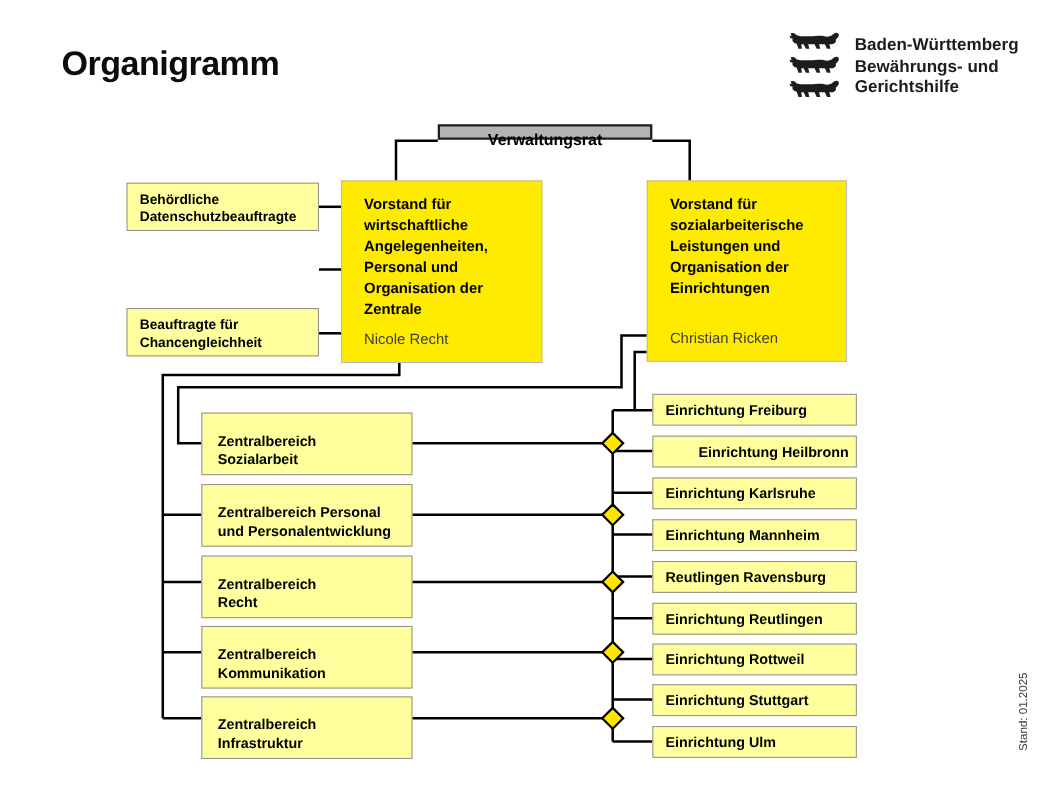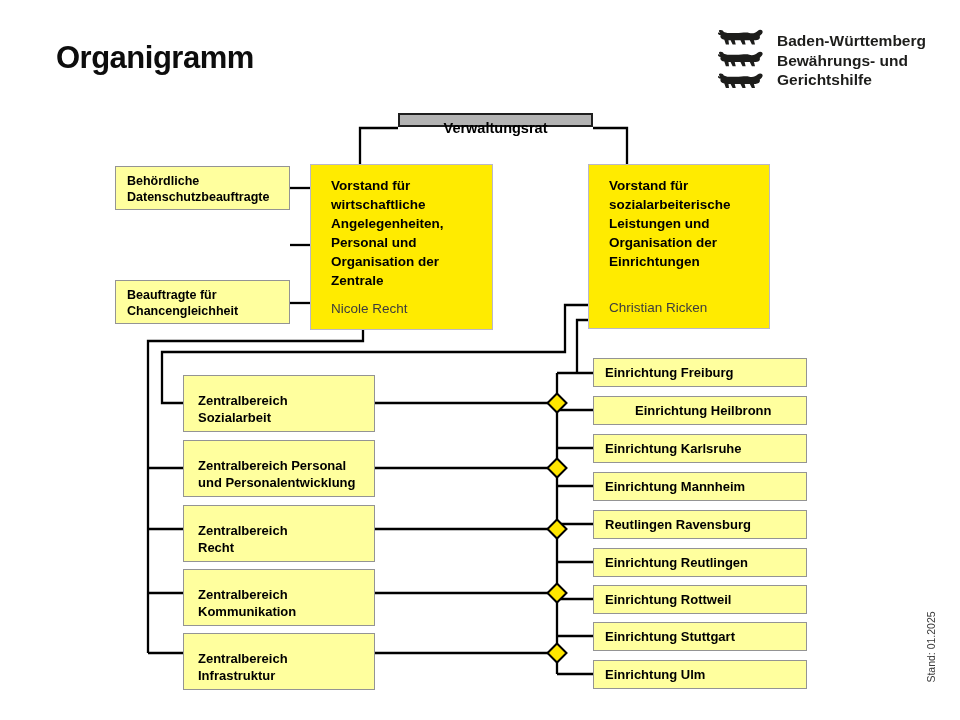--- a/index.html
+++ b/index.html
@@ -34,21 +34,21 @@
   #staff-0{top:166px;}
   #staff-1{top:223px;}
   #staff-2{top:280px;}
   .dept-box{left:183px;width:192px;height:57px;font-size:13px;}
   .dept-box .lbl{padding-left:14px;}
   #dept-0{top:375px;}
   #dept-1{top:440px;}
   #dept-2{top:505px;}
   #dept-3{top:569px;}
   #dept-4{top:633px;}
-  .fac-box{left:593px;width:214px;height:29px;font-size:13px;}
+  .fac-box{left:593px;width:186px;height:29px;font-size:13px;}
   #fac-0{top:358px;}#fac-1{top:396px;padding-left:30px;}#fac-2{top:434px;}#fac-3{top:472px;}
   #fac-4{top:510px;}#fac-5{top:548px;}#fac-6{top:585px;}#fac-7{top:622px;}#fac-8{top:660px;}
   
   .exec-box{
     background:#ffeb00;border:1.5px solid #bab7c9;
   }
   #exec-0{left:310px;top:164px;width:183px;height:166px;}
   #exec-1{left:588px;top:164px;width:182px;height:165px;}
   .exec-title{
     position:absolute;left:20px;top:11px;right:8px;

